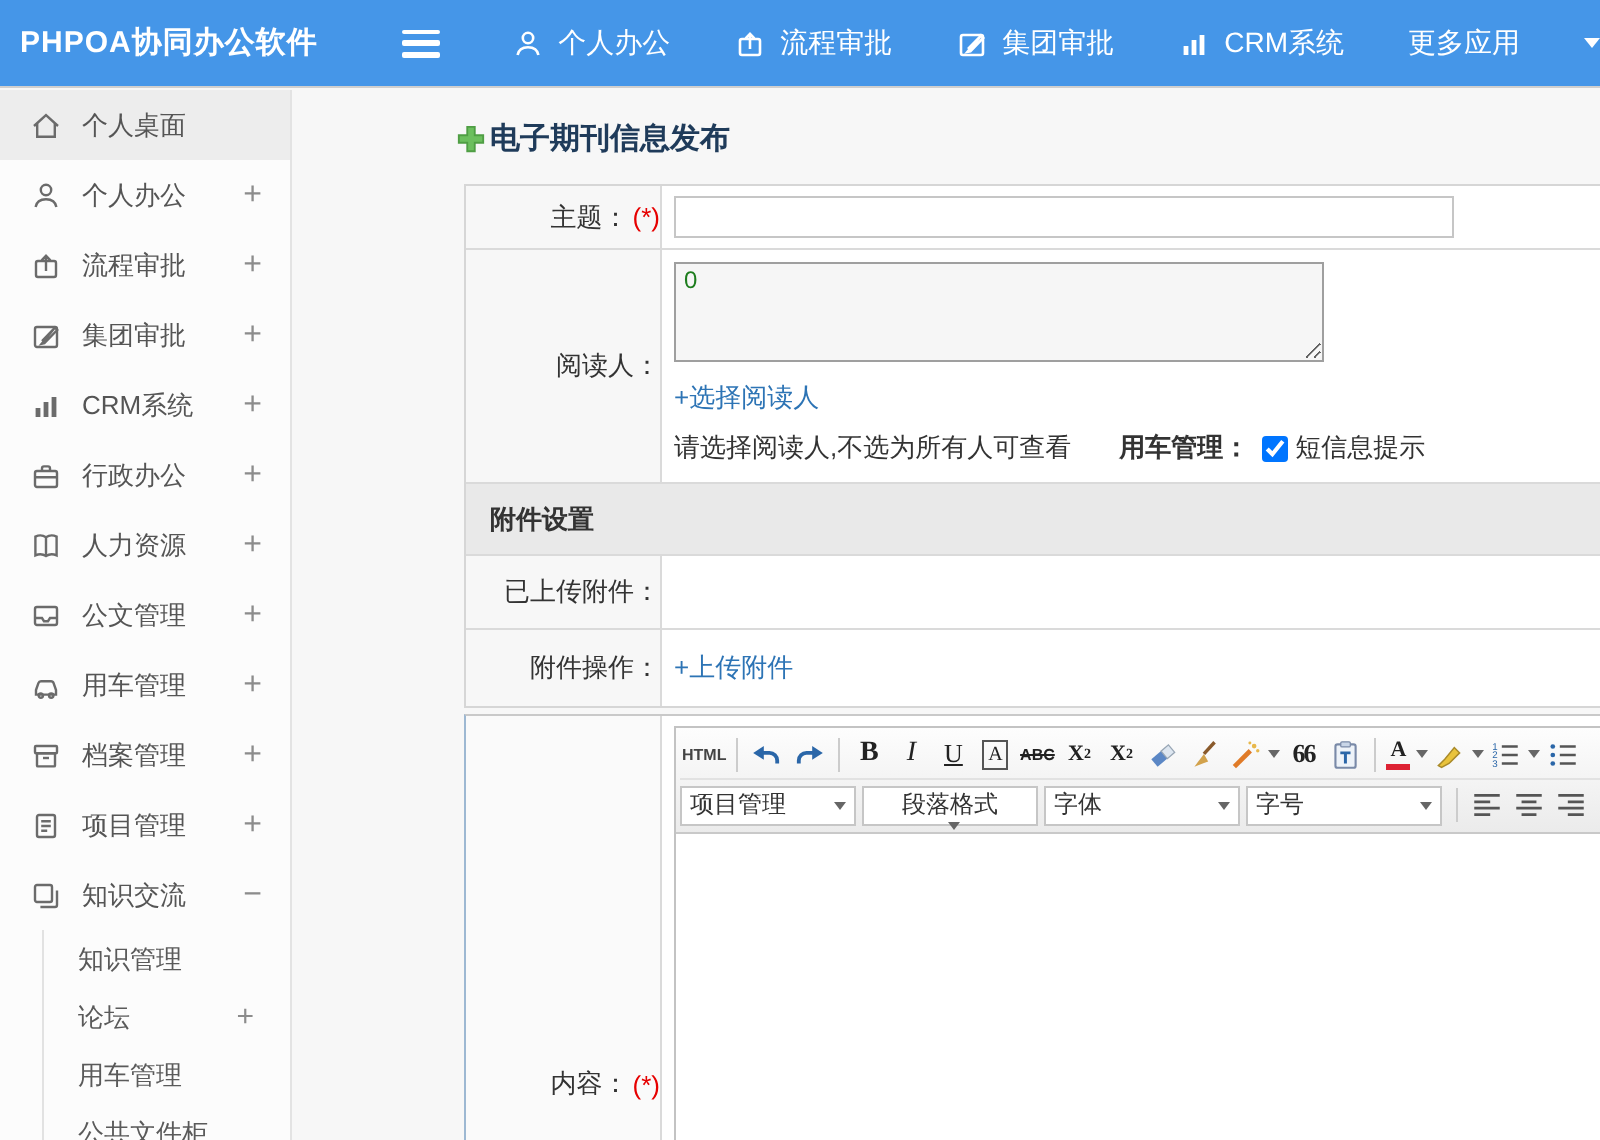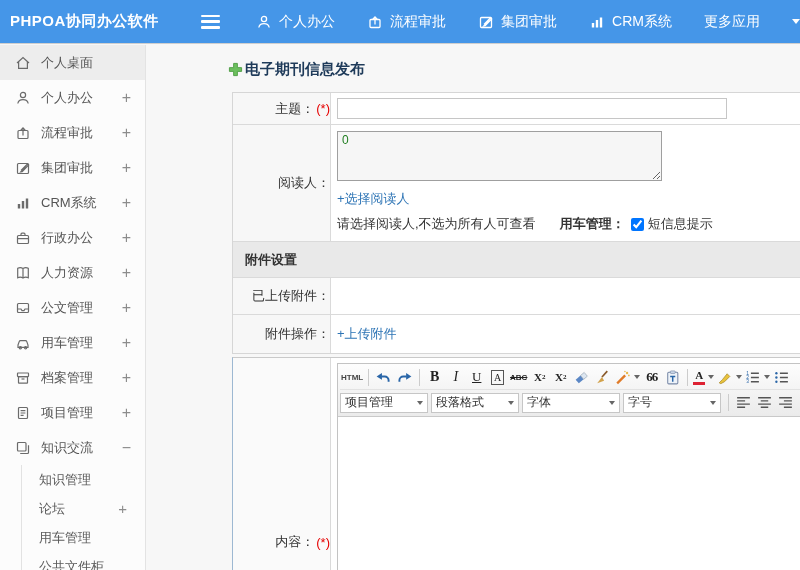--- a/index.html
+++ b/index.html
@@ -88,21 +88,21 @@
   .tb-supsub sup, .tb-supsub sub { font-size:7px; }
   .tb-quote { font-family:"Liberation Serif","DejaVu Serif",serif; font-weight:bold; font-size:13px; letter-spacing:-1px; }
   .mini-caret { width:0; height:0; border-left:3px solid transparent; border-right:3px solid transparent; border-top:4px solid #666; display:inline-block; margin-left:3px; }
   .fontA { display:flex; flex-direction:column; align-items:center; line-height:1; font-size:11px; font-weight:bold; }
   .fontA .bar { width:12px; height:3px; background:#d23; margin-top:1px; }
   .tb-select {
     height:20px; background:#fff; border:1px solid #c6c6c6; display:inline-flex; align-items:center;
     font-size:12px; color:#333; padding:0 4px; margin-right:3px; cursor:pointer; flex-shrink:0;
   }
   .tb-select .lbl { flex:1; }
-  .sel-heading { width:88px; } .sel-para { width:88px; } .sel-font { width:98px; } .sel-size { width:98px; }
+  .sel-heading { width:88px; } .sel-para { width:88px;flex-direction:column; } .sel-font { width:98px; } .sel-size { width:98px; }
   .editor-body { height:300px; background:#fff; }
   .svg17 { width:17px; height:17px; display:block; }
 </style>
 </head>
 <body>
 
 <div class="header">
   <div class="logo">PHPOA协同办公软件</div>
   <div class="burger">
       <i></i>

